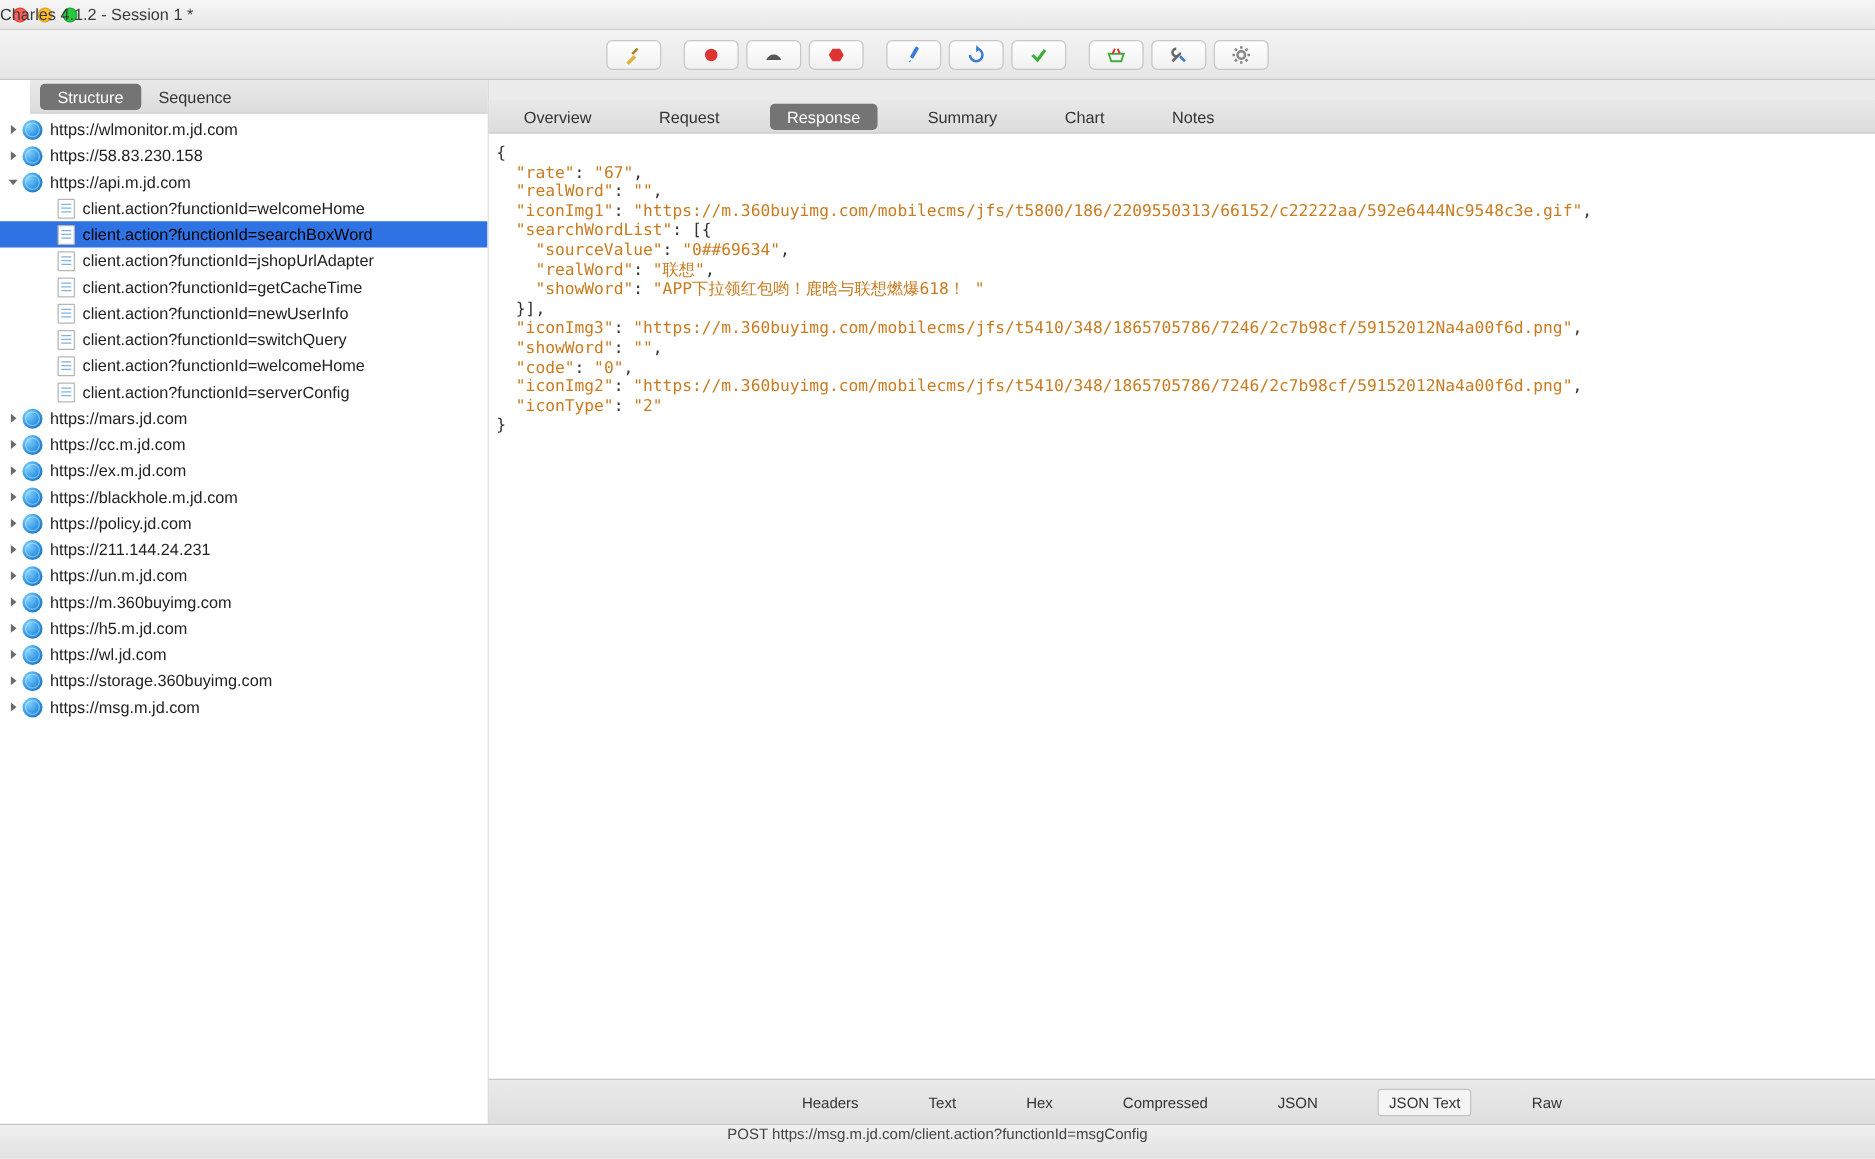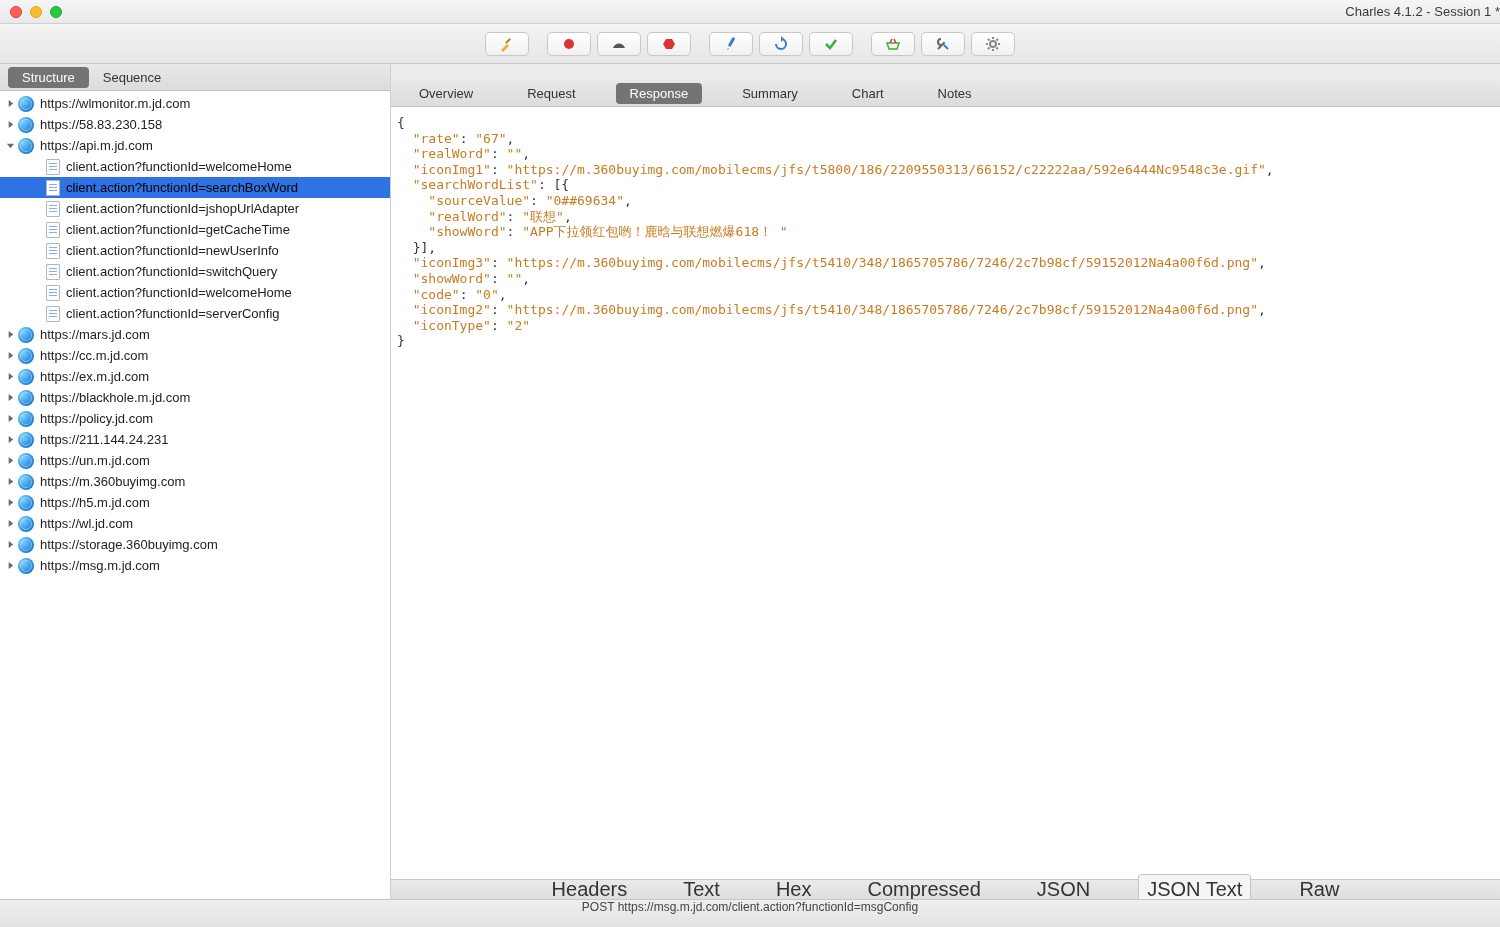--- a/index.html
+++ b/index.html
@@ -3,48 +3,48 @@
 <meta charset="utf-8">
 <style>
 * { margin: 0; padding: 0; box-sizing: border-box; }
 body { font-family: -apple-system, "Helvetica Neue", Arial, sans-serif; font-size: 13px; background: #ececec; color: #222; width: 1500px; height: 927px; overflow: hidden; display: flex; flex-direction: column; }
 .titlebar { height: 24px; display: flex; align-items: center; background: linear-gradient(#f6f6f6,#e8e8e8); border-bottom: 1px solid #d0d0d0; position: relative; }
 .traffic { display: flex; gap: 8px; padding-left: 10px; }
 .tl { width: 12px; height: 12px; border-radius: 50%; }
 .tl.red { background: #ff5f57; border: 0.5px solid #e33e32; }
 .tl.yel { background: #ffbd2e; border: 0.5px solid #e09e1a; }
 .tl.grn { background: #28c940; border: 0.5px solid #17a82d; }
-.title { position: absolute; left: 16px; right: 0; text-align: right; font-size: 13px; color: #3a3a3a; pointer-events: none; }
+.title { position: absolute; left: 0; right: 0; text-align: left; font-size: 13px; color: #3a3a3a; pointer-events: none; }
 .toolbar { height: 40px; background: linear-gradient(#f3f3f3,#e6e6e6); border-bottom: 1px solid #c8c8c8; display: flex; align-items: center; justify-content: center; gap: 18px; }
 .tgrp { display: flex; gap: 6px; }
 .tbtn { width: 44px; height: 24px; background: linear-gradient(#ffffff,#f1f1f1); border: 1px solid #c8c8c8; border-radius: 5px; display: flex; align-items: center; justify-content: center; cursor: pointer; }
 .tbtn svg { width: 16px; height: 16px; }
 .tabbar { height: 27px; background: linear-gradient(#e9e9e9,#dcdcdc); border-bottom: 1px solid #c2c2c2; display: flex; align-items: center; }
-.tabbar.left { padding-left: 8px; }
+.tabbar.left { padding-left: 8px; margin-left: 24px; }
 .tabbar.right { padding-left: 14px; gap: 26px; }
 .tabbtn { padding: 3px 14px; border-radius: 4px; color: #333; cursor: pointer; }
 .tabbtn.sel { background: #747474; color: #fff; }
 .main { flex: 1; display: flex; min-height: 0; }
 .sidebar { width: 391px; background: #fff; border-right: 1px solid #d0d0d0; display: flex; flex-direction: column; }
 .tree { flex: 1; background: #fff; overflow: auto; padding-top: 2px; }
 .node { display: flex; align-items: center; height: 21px; padding-left: 4px; cursor: pointer; white-space: nowrap; }
 .node.sel { background: #2f72e4; color: #000000; }
 .disclosure { width: 12px; height: 12px; margin-right: 2px; display: inline-flex; align-items: center; justify-content: center; }
 .disclosure svg { width: 9px; height: 9px; }
 .globe { width: 16px; height: 16px; margin-right: 6px; border-radius: 50%; background: radial-gradient(circle at 30% 30%, #7fd2ff, #2a8fe0 60%, #0b5fa0); position: relative; flex-shrink: 0; }
 .globe::after { content:""; position:absolute; inset:2px; border-radius:50%; border:1px solid rgba(255,255,255,.4); }
 .fileico { width: 14px; height: 16px; margin-right: 6px; background: #fff; border: 1px solid #b6b6b6; border-radius: 1px; position: relative; flex-shrink: 0; }
 .fileico::before { content:""; position:absolute; left:2px; right:2px; top:3px; height:1px; background:#7fb2e6; box-shadow: 0 3px 0 #7fb2e6, 0 6px 0 #7fb2e6; }
 .node.sel .fileico { background:#fff; }
 .child2 { padding-left: 46px; }
 .content { flex: 1; display: flex; flex-direction: column; margin-top: 16px; }
 .jsonview { flex: 1; background: #fff; padding: 8px 10px 8px 6px; font-family: Menlo, Consolas, monospace; font-size: 13px; line-height: 1.2; white-space: pre; overflow: auto; color: #333; }
 .k { color: #c97b20; }
 .s { color: #c97b20; }
-.bottomtabs { height: 20px; background: linear-gradient(#eaeaea,#dedede); border-top: 1px solid #c8c8c8; display: flex; align-items: center; justify-content: center; gap: 40px; font-size: 20px; color: #333; }
+.bottomtabs { height: 36px; background: linear-gradient(#eaeaea,#dedede); border-top: 1px solid #c8c8c8; display: flex; align-items: center; justify-content: center; gap: 40px; font-size: 12px; color: #333; }
 .btab { cursor: pointer; padding: 3px 8px; }
 .btab.sel { background: #f5f5f5; border: 1px solid #c4c4c4; border-radius: 3px; }
 .status { height: 28px; background: linear-gradient(#efefef,#e2e2e2); border-top: 1px solid #c6c6c6; display: flex; align-items: center; justify-content: space-between; padding: 0 8px; font-size: 12px; color: #444; flex-direction: column; }
 .pillgrp { display: flex; gap: 4px; }
 .pill { background: linear-gradient(#fdfdfd,#ececec); border: 1px solid #c2c2c2; border-radius: 4px; padding: 2px 10px; font-size: 12px; cursor: pointer; }
 </style>
 </head>
 <body>
 
 <div class="titlebar">

